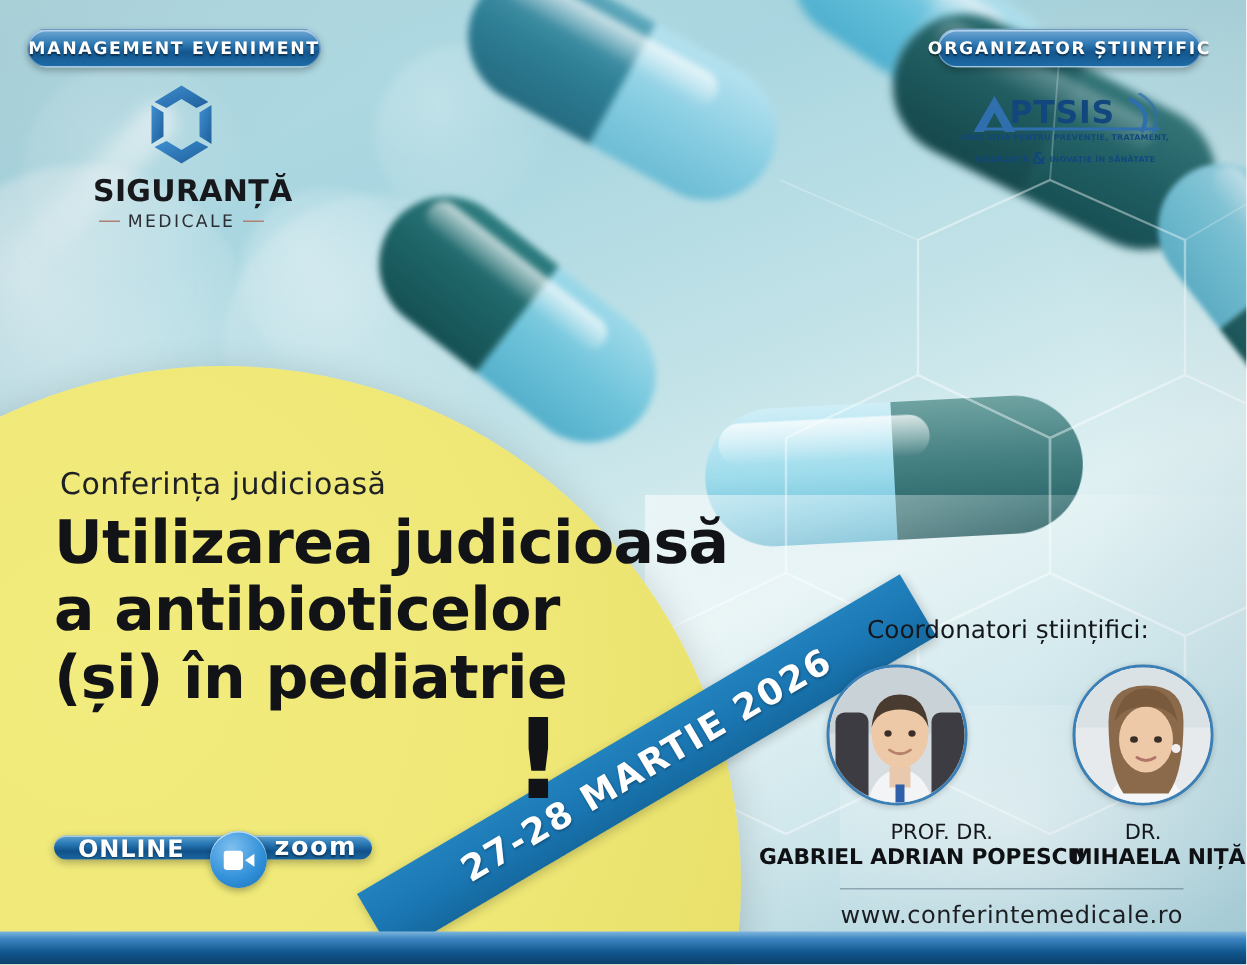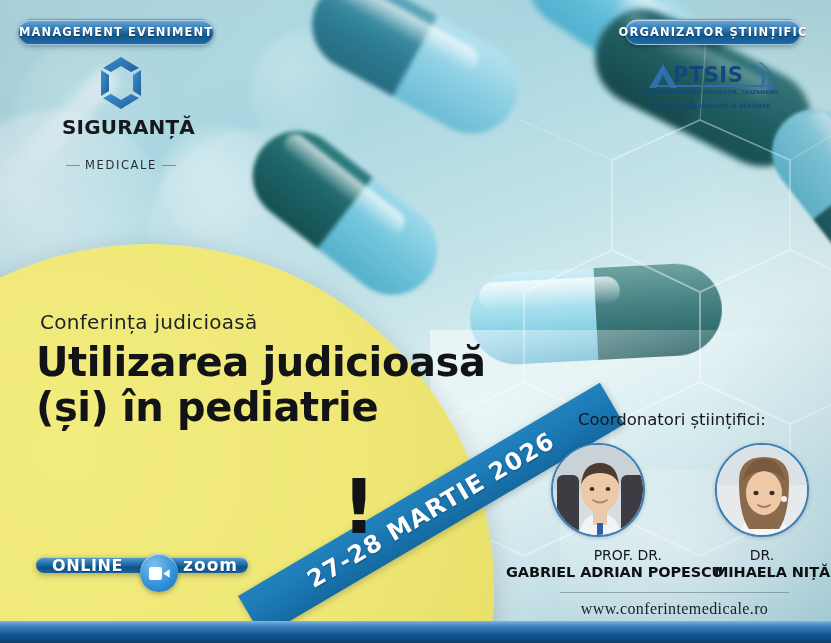--- a/index.html
+++ b/index.html
@@ -108,21 +108,21 @@
     width: 118px; text-align: center;
   }
   #brand-diamond {
     position: relative; width: 56px; height: 56px; margin: 0 auto 6px auto;
   }
   #brand-name {
     font-size: 20px; font-weight: bold; color: #16181c;
     letter-spacing: .2px; line-height: 1;
   }
   #brand-sub-wrap {
-    display: flex; align-items: center; justify-content: center; gap: 5px; margin-top: 21px;
+    display: flex; align-items: center; justify-content: center; gap: 5px; margin-top: 3px;
   }
   #brand-sub-wrap .rule { height: 1px; width: 14px; background: #b08070; }
   #brand-sub { font-size: 11.5px; letter-spacing: 1.6px; color: #2a2d33; font-weight: normal; }
 
   
   #aptsis-logo {
     position: absolute; right: 46px; top: 62px;
     width: 150px; text-align: center;
   }
   #aptsis-word {
@@ -209,21 +209,21 @@
   }
   #speaker-1 .spk-name { margin-left: -28px; }
   #speaker-2 .spk-name { margin-left: 16px; }
 
   #divider {
     position: absolute; left: 560px; right: 42px; top: 592px;
     height: 1px; background: rgba(70,95,110,.45);
   }
   #website {
     position: absolute; left: 560px; right: 42px; top: 600px;
-    text-align: center; font-size: 16px; color: #1a1d21; letter-spacing: .4px; font-family: Liberation Serif, serif;
+    text-align: center; font-size: 16px; color: #1a1d21; letter-spacing: .4px;
   }
 </style>
 </head>
 <body>
 
 <div id="banner">
 
   <div class="bg-layer">
 
     <div class="bokeh" style="left:-60px;top:110px;width:230px;height:230px;"></div>
@@ -346,20 +346,21 @@
       <span>SIGURANȚĂ</span>
       <span class="amp">&amp;</span>
       <span>INOVAȚIE ÎN SĂNĂTATE</span>
     </div>
   </div>
 
   <div id="kicker">Conferința judicioasă</div>
 
   <div id="headline">
     <span class="ln">Utilizarea judicioasă</span>
+    <span class="ln">a antibioticelor</span>
     <span class="ln">(și) în pediatrie</span>
   </div>
   <div id="bang">!</div>
 
   <div id="zoom-badge">
     <span id="zoom-online">ONLINE</span>
     <span id="zoom-cam-circle">
       <svg width="21" height="13" viewBox="0 0 21 13">
         <rect x="0" y="0" width="13" height="13" rx="2.6" fill="#ffffff"></rect>
         <path d="M14.4 6.5 L20.6 2.2 L20.6 10.8 Z" fill="#ffffff"></path>

